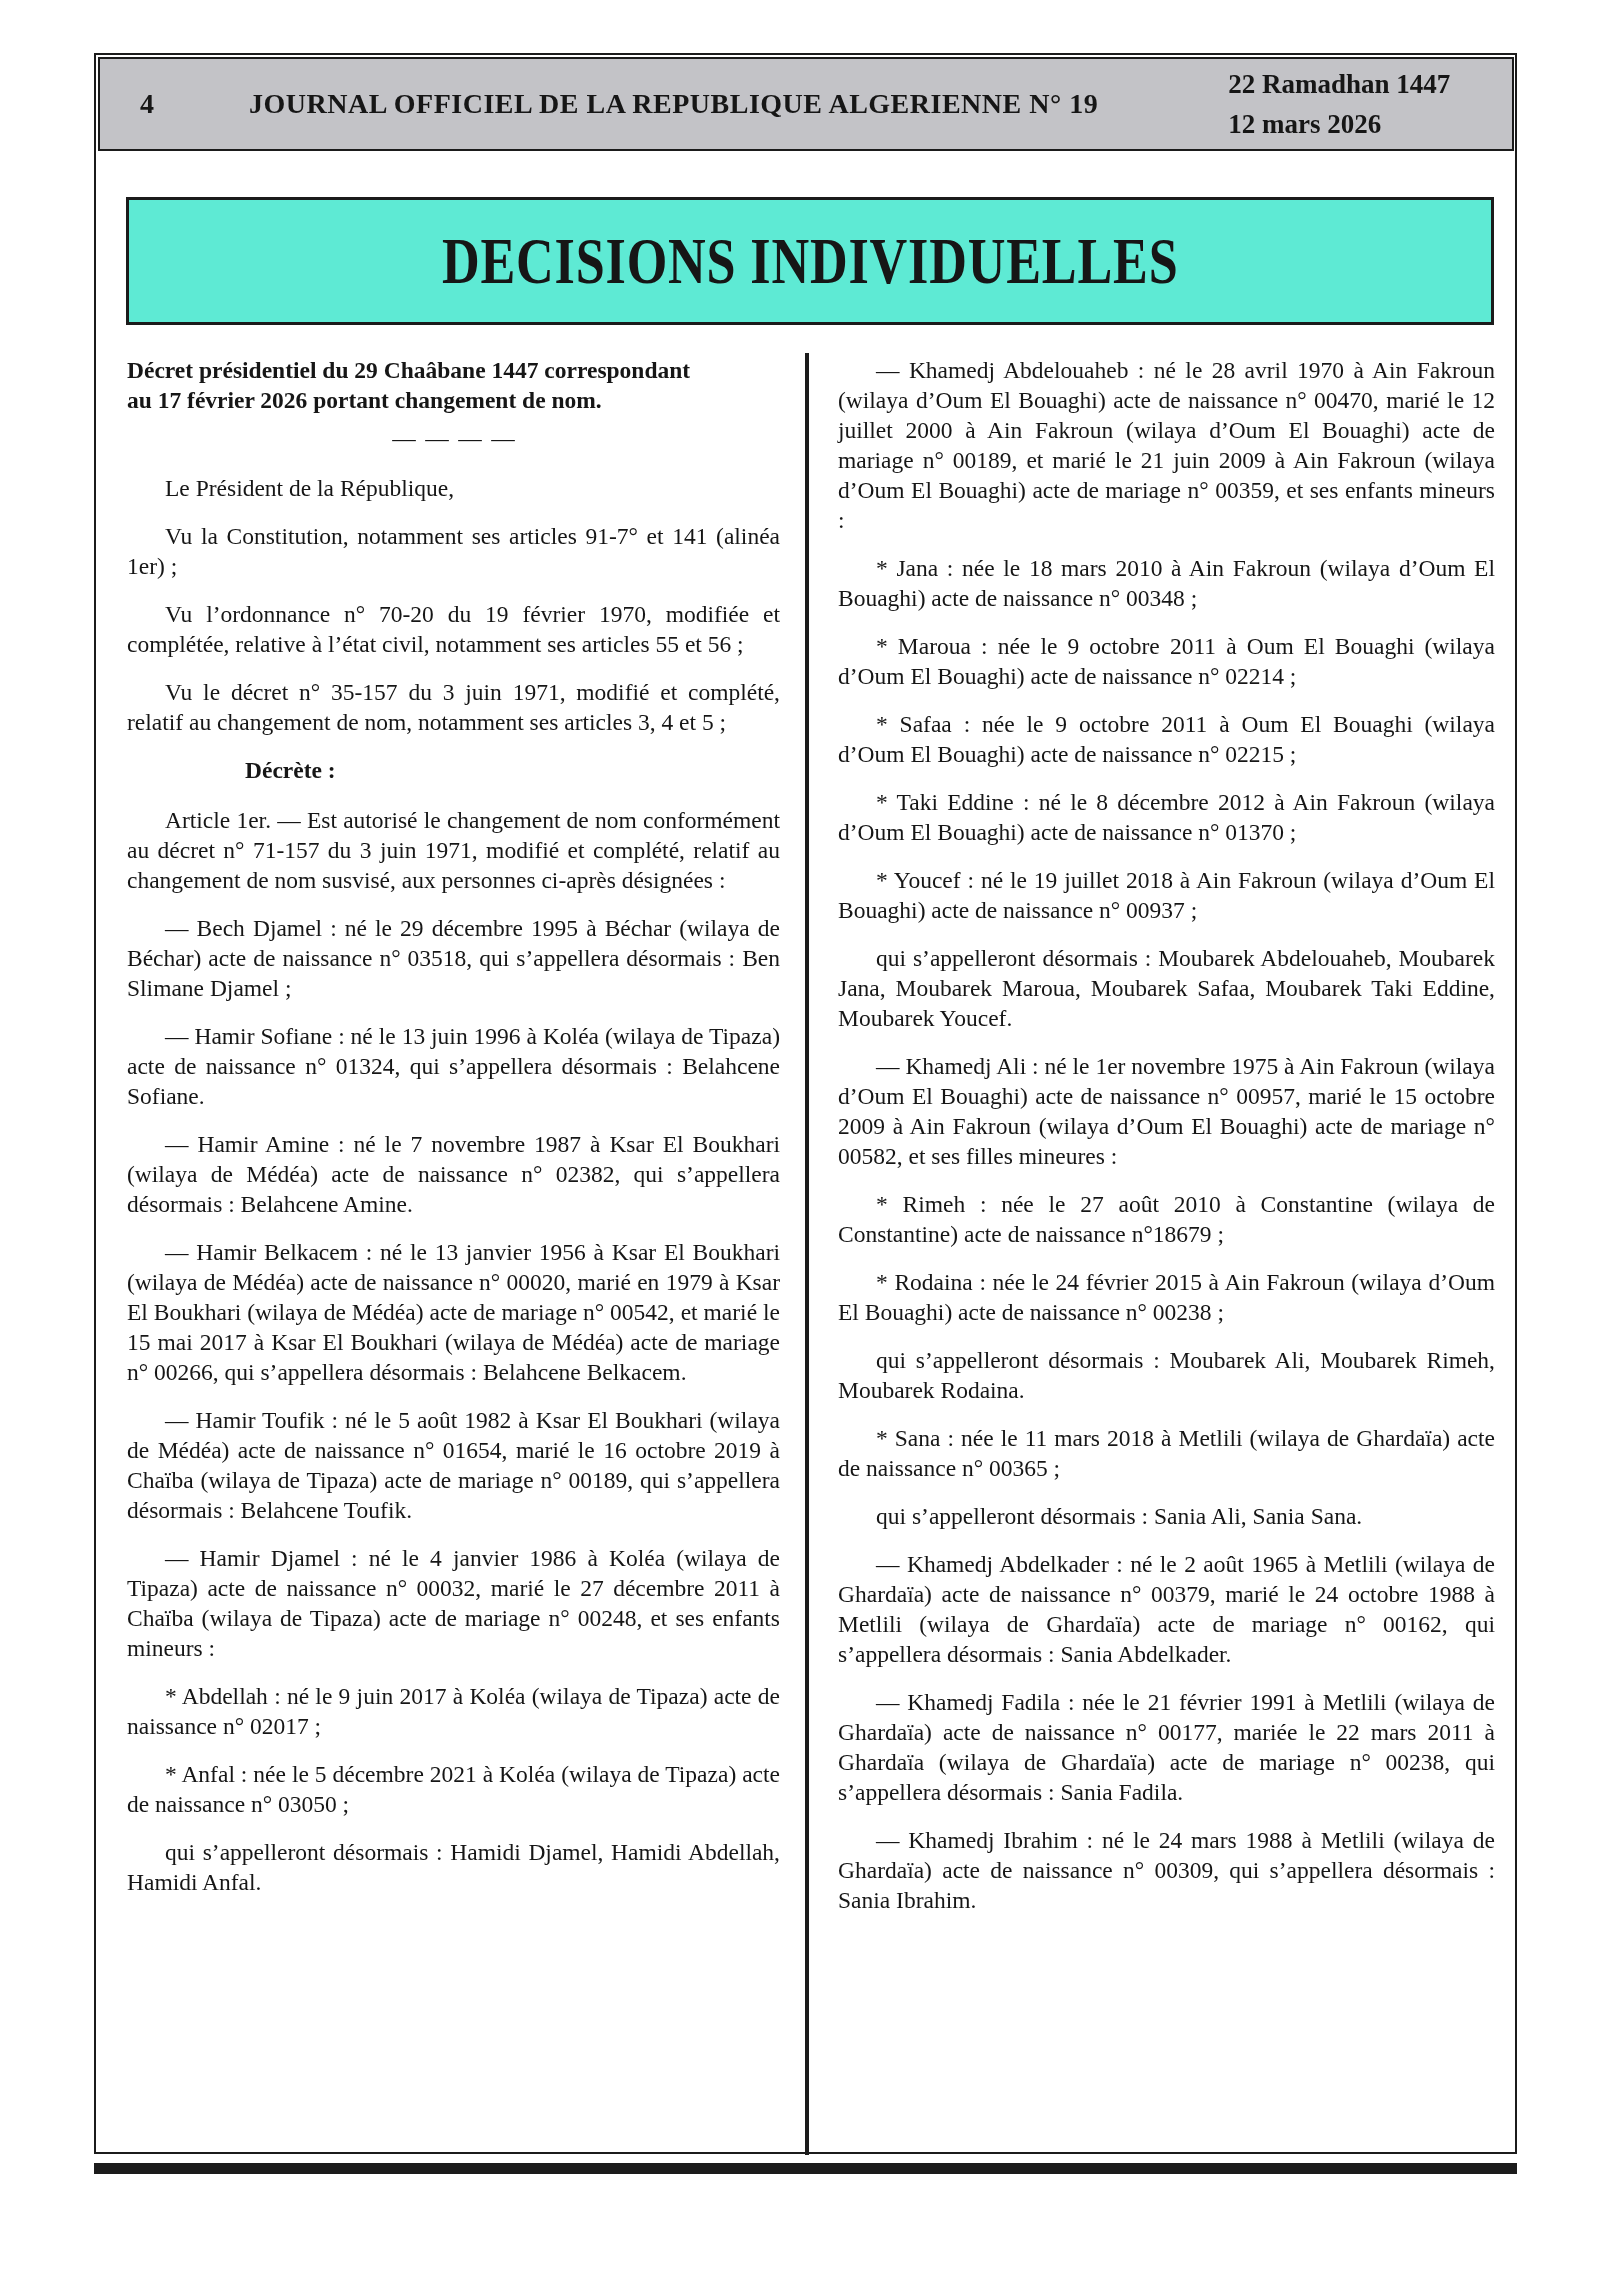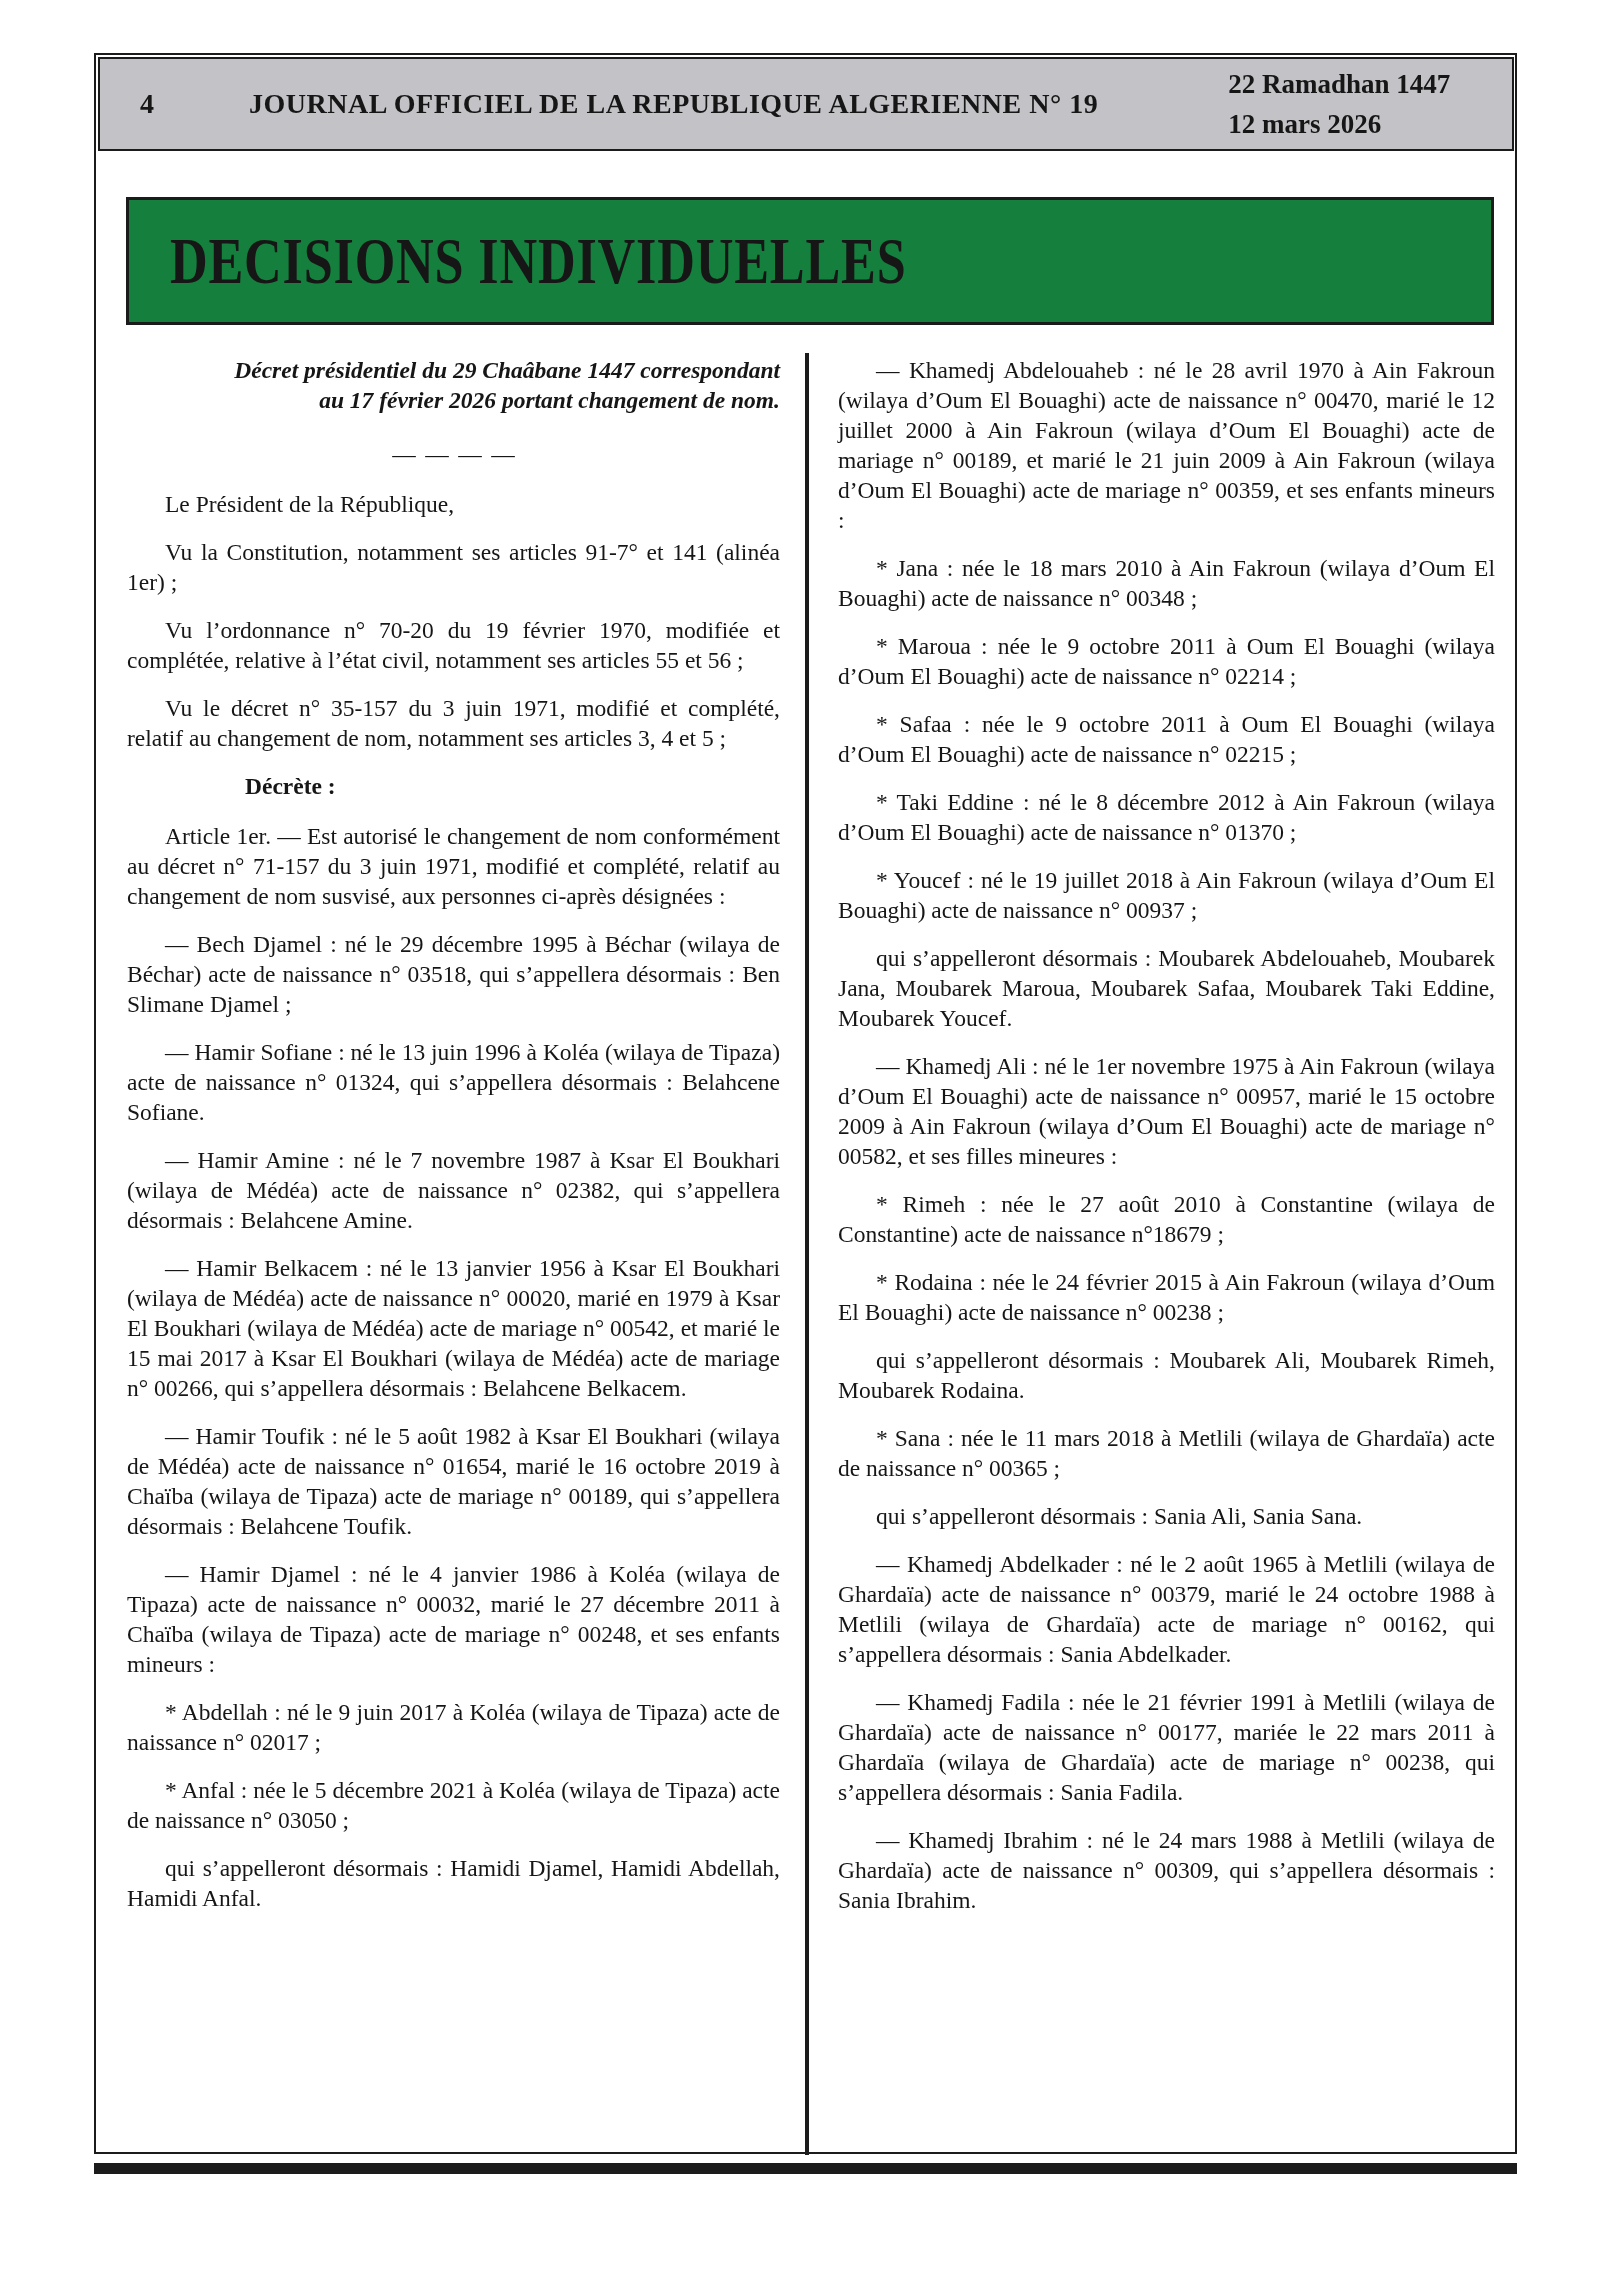--- a/index.html
+++ b/index.html
@@ -22,42 +22,42 @@
   }
   .journal-title{
     flex:1;text-align:left;font-weight:bold;font-size:28px;letter-spacing:0.5px;font-family:Liberation Serif, serif;
   }
   .header-dates{
     width:271px;text-align:left;padding-right:12.7px;
     font-weight:bold;font-size:27px;line-height:40px;
   }
   .section-title-box{
     position:absolute;left:126px;top:197px;width:1368px;height:128px;
-    box-sizing:border-box;border:3.6px solid #1b1b1b;background:#15803d;
-    display:flex;align-items:center;justify-content:flex-start;
+    box-sizing:border-box;border:3.6px solid #1b1b1b;background:#5eead4;
+    display:flex;align-items:center;justify-content:center;
   }
   .section-title-box .t{
     font-weight:bold;font-size:58px;letter-spacing:0.9px;
     display:inline-block;transform:scale(.9,1.12);
   }
   .column{
     position:absolute;top:355px;font-size:23.5px;line-height:30px;
     text-align:justify;
   }
   .column.left{left:127px;width:653px;}
   .column.right{left:838px;width:657px;}
   .col-divider{
     position:absolute;left:805px;top:353px;width:3.6px;height:1802px;background:#1b1b1b;
   }
   .bottom-bar{
     position:absolute;left:94px;top:2163px;width:1423px;height:11px;background:#1b1b1b;
   }
   p{margin:0 0 18px 0;}
   .col-heading{
-    font-weight:bold;text-align:right;white-space:pre-line;margin-bottom:24px;font-style:italic;
+    font-weight:bold;text-align:left;white-space:pre-line;margin-bottom:8px;
   }
   .sep{text-align:center;margin:0 0 20px 0;word-spacing:3.6px;}
   .p{text-indent:38px;}
   .entry{text-indent:38px;margin-top:0;}
   .decrete{font-weight:bold;margin:9px 0 20px 118px;}
 </style>
 </head>
 <body>
 
 <div>

